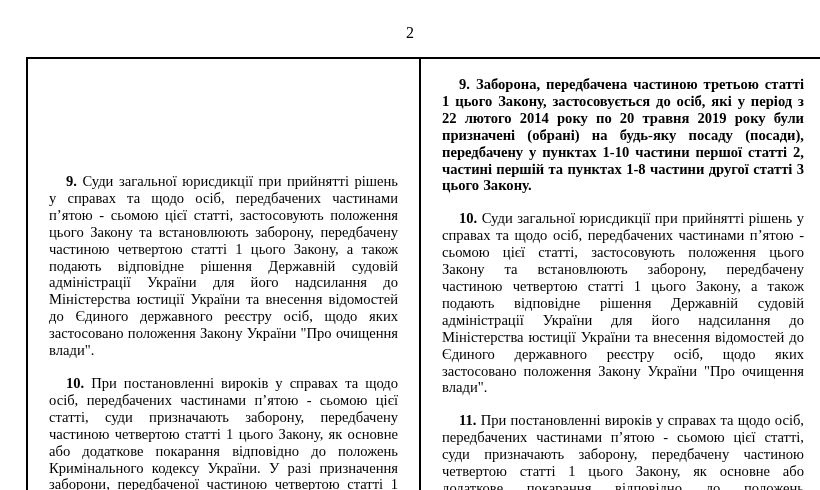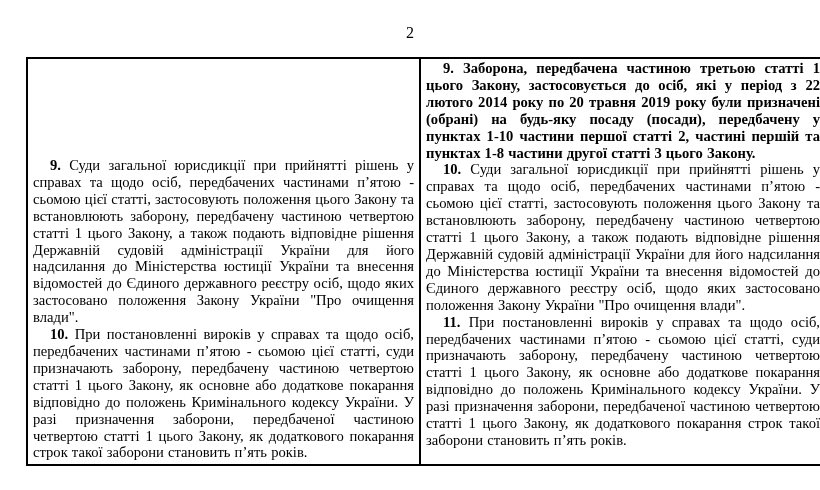--- a/index.html
+++ b/index.html
@@ -35,21 +35,21 @@
   }
   table.compare-table td {
     border: 2px solid #000000;
     vertical-align: top;
     padding: 1px 5px 2px 5px;
   }
   td.col-left  { width: 381px; }
   td.col-right { width: 394px; }
   .lead-space { height: 97px; }
   p.para {
-    margin: 0;
+    margin: 16px;
     text-indent: 17px;
     text-align: justify;
     font-size: 14.6px;
     line-height: 16.9px;
     word-spacing: 0.5px;
   }
   p.para .pnum { font-weight: bold; }
   p.para.bold-para { font-weight: bold; }
 </style>
 </head>

